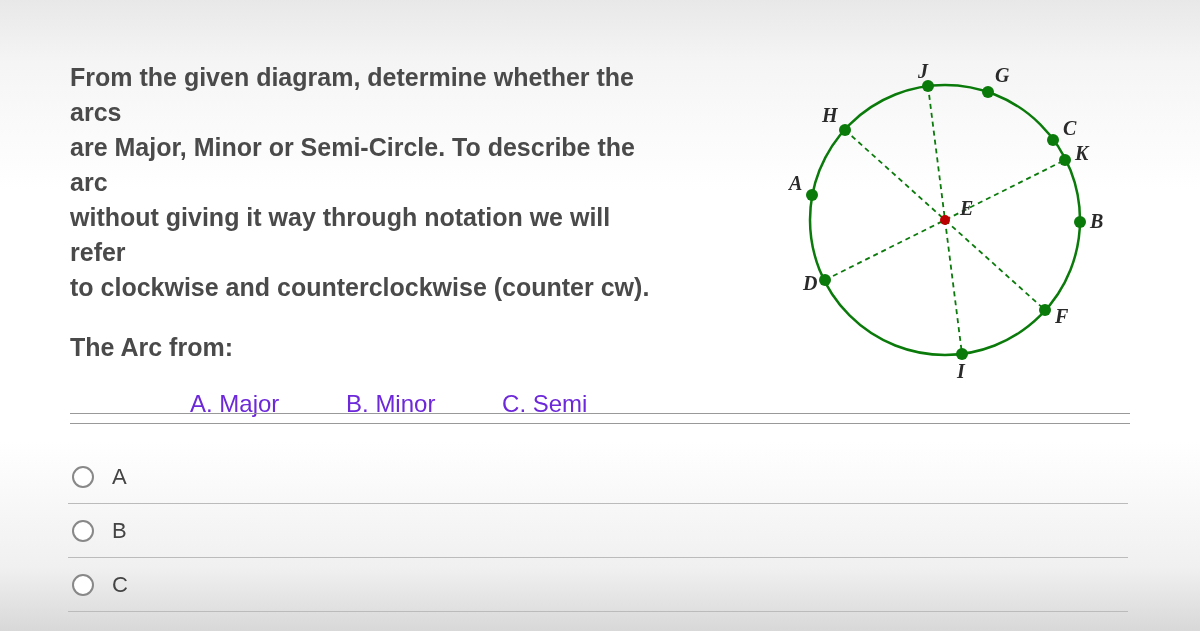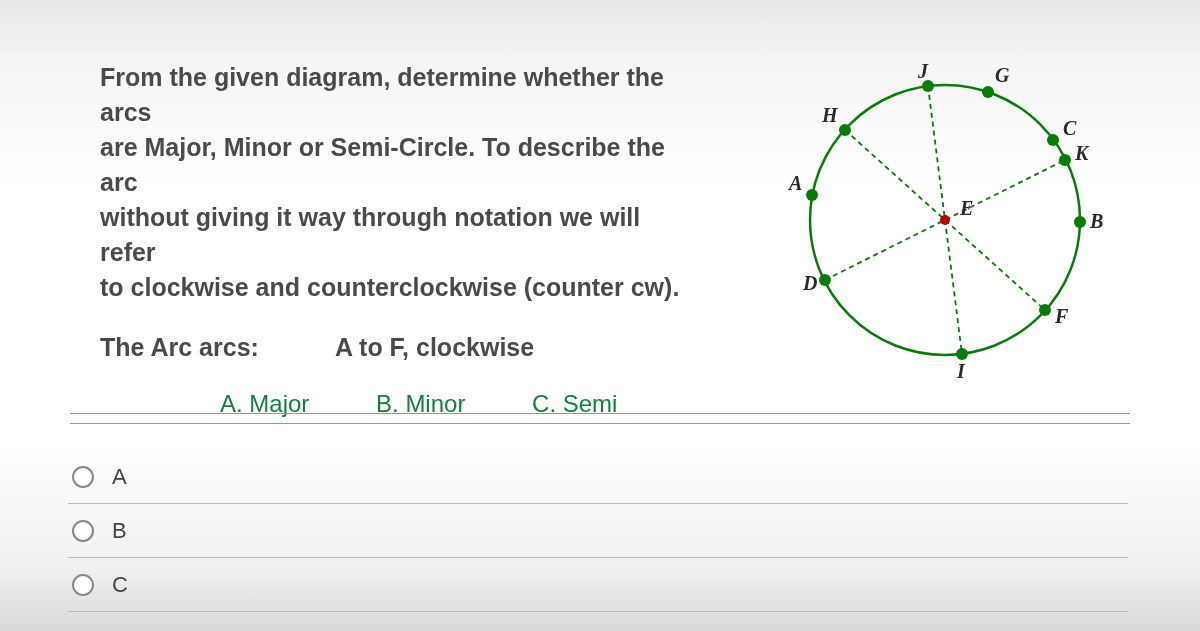--- a/index.html
+++ b/index.html
@@ -5,21 +5,21 @@
     * { margin: 0; padding: 0; box-sizing: border-box; }
     body {
       width: 1200px;
       height: 631px;
       background: linear-gradient(180deg, #e8e8e8 0%, #f5f5f5 10%, #ffffff 30%, #ffffff 70%, #f0f0f0 90%, #d8d8d8 100%);
       font-family: Arial, sans-serif;
       position: relative;
       overflow: hidden;
     }
     .content {
-      padding: 60px 70px 0 100px;
+      padding: 60px 70px 0 70px;
       position: relative;
     }
     .instruction {
       color: #4a4a4a;
       font-size: 25px;
       font-weight: bold;
       line-height: 1.4;
       max-width: 590px;
     }
     .underline-word {
@@ -32,21 +32,21 @@
       display: flex;
       align-items: baseline;
       color: #4a4a4a;
       font-size: 25px;
       font-weight: bold;
     }
     .arc-label { width: 235px; }
     .choices {
       margin-top: 28px;
       margin-left: 120px;
-      color: #15803d;
+      color: #6d28d9;
       font-size: 24px;
       font-weight: normal;
     }
     .choice { display: inline-block; margin-right: 60px; }
     .hr1, .hr2 {
       position: absolute;
       left: 70px;
       right: 70px;
       height: 0;
       border-top: 1px solid #999;
@@ -111,22 +111,21 @@
 
 <div class="content">
   <div class="instruction">
     <span>From the given diagram, determine whether the arcs</span><br>
     <span>are Major, Minor or Semi-Circle.  To describe the arc</span><br>
     <span>without giving it way through notation we will refer</span><br>
     <span>to clockwise and counterclockwise (counter </span><span class="underline-word">cw</span><span>).</span>
   </div>
 
   <div class="arc-line">
-    <span class="arc-label">The Arc arcs:</span>
-    <span>A to F, clockwise</span>
+    <span class="arc-label">The Arc from:</span>
   </div>
 
   <div class="choices">
     <span class="choice">A. Major</span>
     <span class="choice">B. Minor</span>
     <span class="choice">C. Semi</span>
   </div>
 </div>
 
 <div class="hr1"></div>

